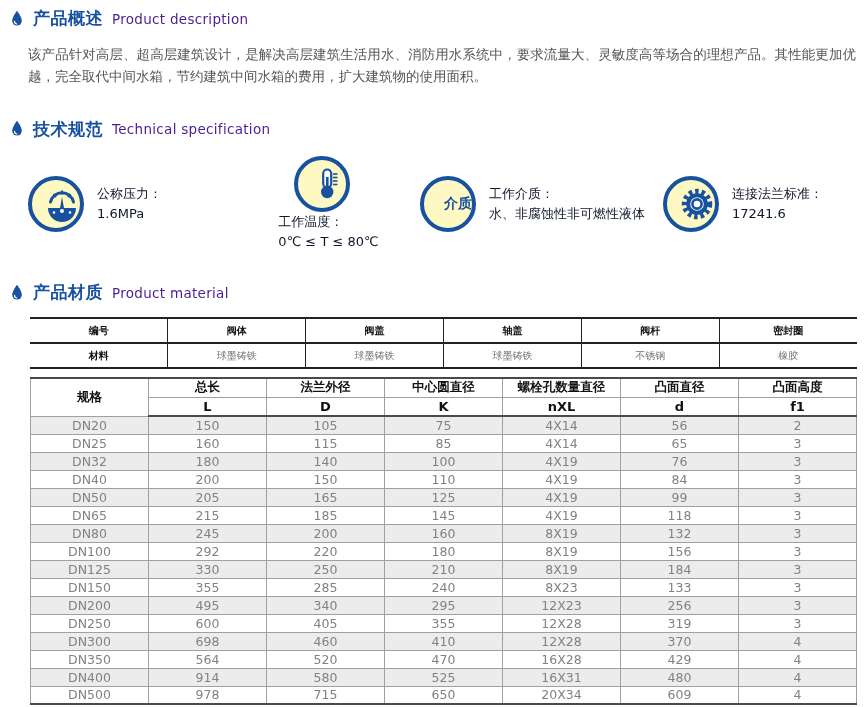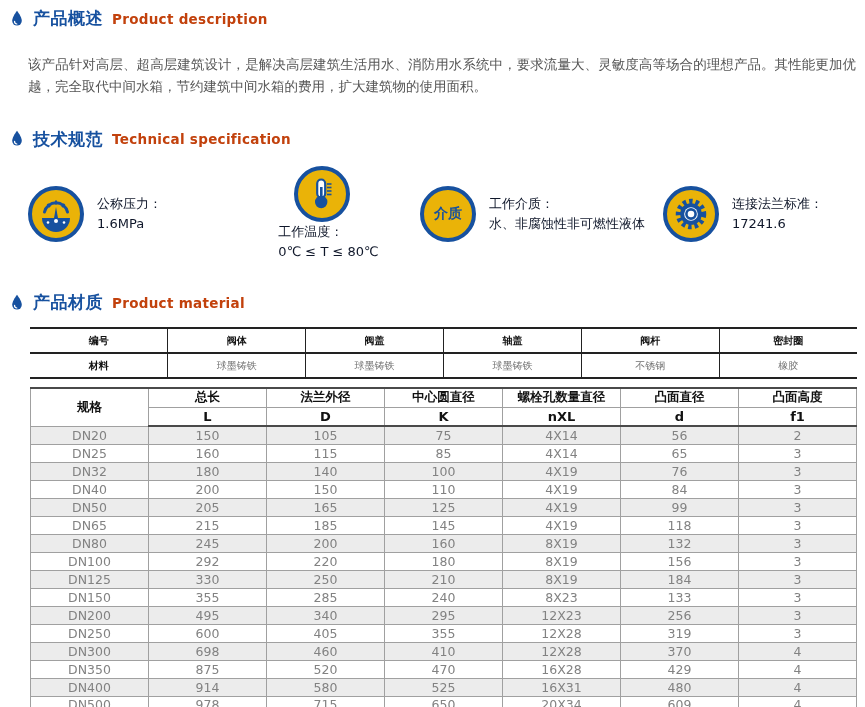--- a/index.html
+++ b/index.html
@@ -9,38 +9,38 @@
     font-family:"DejaVu Sans","Liberation Sans",sans-serif;
     background:#ffffff;
     padding:7px 8px 0 8px;
     overflow:hidden;
     color:#444;
   }
   
   .section-header { display:flex; align-items:center; gap:9px; margin-left:2px; }
   .drop-icon { flex:0 0 auto; display:inline-flex; }
   .title-zh { font-size:17px; font-weight:bold; color:#17519f; letter-spacing:0.5px; }
-  .title-en { font-size:13.5px; font-weight:bold; color:#c2410c; letter-spacing:0.3px; }
+  .title-en { font-size:13.5px; font-weight:normal; color:#4c1d95; letter-spacing:0.3px; }
   
   .overview-text {
-    margin:23px 0 0 20px; width:828px;
+    margin:13px 0 0 20px; width:828px;
     font-size:13.5px; line-height:1.65; color:#555;
     text-align:justify;
   }
   
   .spec-row { display:flex; margin:15px 0 0 20px; align-items:center; }
   .spec-item { display:flex; align-items:center; }
   .spec-item-1 { width:196px; }
   .spec-item-2 { width:196px;flex-direction:column; }
   .spec-item-3 { width:243px; }
   .spec-item-4 { flex:1; }
   .icon-ring {
     width:56px; height:56px; border-radius:50%;
-    border:4px solid #17519f; background:#eab308;
-    display:flex; align-items:center; justify-content:center;
+    border:4px solid #17519f; background:#fef9c3;
+    display:flex; align-items:center; justify-content:flex-end;
     flex:0 0 auto;
   }
   .spec-text { margin-left:13px; font-size:13px; color:#0f172a; line-height:1.6; }
   .medium-text { font-size:14px; font-weight:bold; color:#17519f; letter-spacing:0px; }
   
   .material-table {
     width:827px; margin:13px 0 0 22px;
     border-collapse:collapse; table-layout:fixed;
     border-top:2px solid #222; border-bottom:2px solid #222;
   }
@@ -337,21 +337,21 @@
           <td>DN300</td>
           <td>698</td>
           <td>460</td>
           <td>410</td>
           <td>12X28</td>
           <td>370</td>
           <td>4</td>
         </tr>
         <tr>
           <td>DN350</td>
-          <td>875</td>
+          <td>564</td>
           <td>520</td>
           <td>470</td>
           <td>16X28</td>
           <td>429</td>
           <td>4</td>
         </tr>
         <tr>
           <td>DN400</td>
           <td>914</td>
           <td>580</td>

